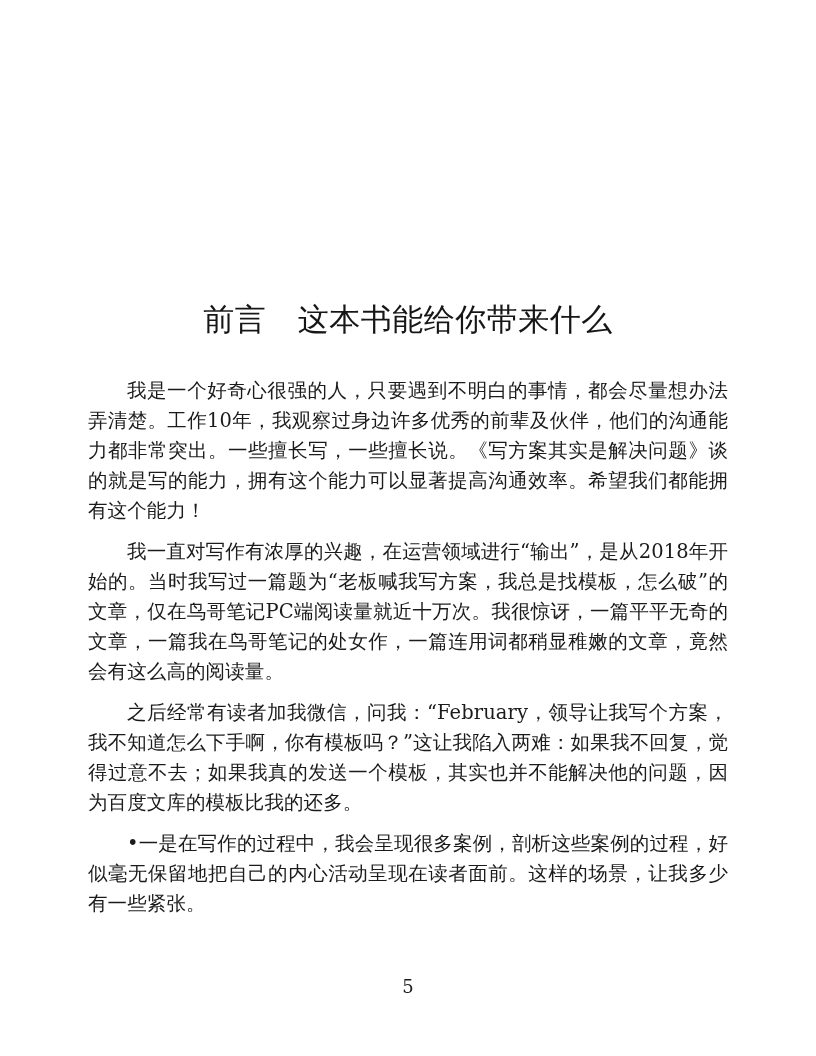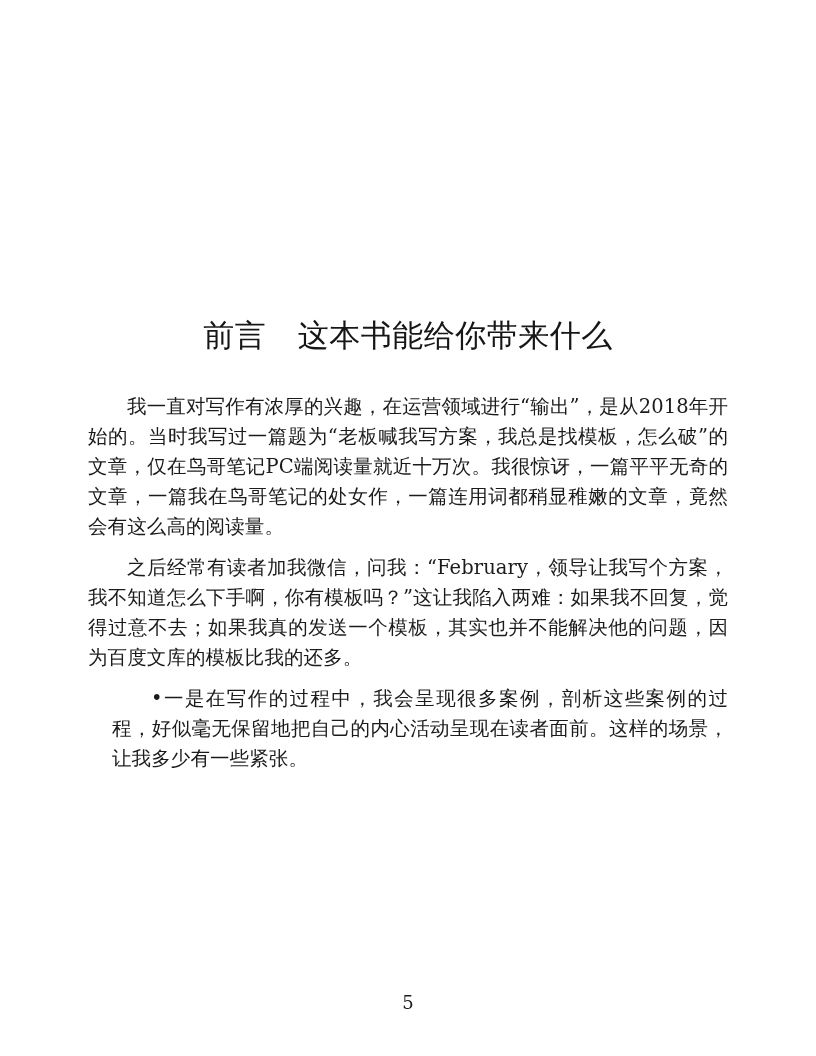--- a/index.html
+++ b/index.html
@@ -13,21 +13,21 @@
     height: 1056px;
     position: relative;
     overflow: hidden;
     font-family: "DejaVu Serif", "Liberation Serif", serif;
     color: #1a1a1a;
     -webkit-font-smoothing: antialiased;
   }
 
   .page {
     position: absolute;
-    top: 16px;
+    top: 0;
     left: 0;
     width: 816px;
     height: 932px;
     background: #ffffff;
   }
 
   
   .chapter-title {
     position: absolute;
     top: 276px;
@@ -65,21 +65,20 @@
     overflow-wrap: break-word;
     hyphens: none;
   }
 
   .para:last-child {
     margin-bottom: 0;
   }
 
   .para-bullet {
     text-indent: 2em;
-    margin-left: 24px;
   }
 
   
   .folio {
     position: absolute;
     top: 975px;
     left: 0;
     width: 816px;
     text-align: center;
     font-family: "DejaVu Serif", "Liberation Serif", serif;
@@ -89,20 +88,21 @@
   }
 </style>
 </head>
 <body>
 
 <div class="page">
 
   <h1 class="chapter-title">前言　这本书能给你带来什么</h1>
 
   <div class="body-block">
+    <p class="para">我是一个好奇心很强的人，只要遇到不明白的事情，都会尽量想办法弄清楚。工作10年，我观察过身边许多优秀的前辈及伙伴，他们的沟通能力都非常突出。一些擅长写，一些擅长说。《写方案其实是解决问题》谈的就是写的能力，拥有这个能力可以显著提高沟通效率。希望我们都能拥有这个能力！</p>
     <p class="para">我一直对写作有浓厚的兴趣，在运营领域进行“输出”，是从2018年开始的。当时我写过一篇题为“老板喊我写方案，我总是找模板，怎么破”的文章，仅在鸟哥笔记PC端阅读量就近十万次。我很惊讶，一篇平平无奇的文章，一篇我在鸟哥笔记的处女作，一篇连用词都稍显稚嫩的文章，竟然会有这么高的阅读量。</p>
     <p class="para">之后经常有读者加我微信，问我：“February，领导让我写个方案，我不知道怎么下手啊，你有模板吗？”这让我陷入两难：如果我不回复，觉得过意不去；如果我真的发送一个模板，其实也并不能解决他的问题，因为百度文库的模板比我的还多。</p>
     <p class="para para-bullet">•一是在写作的过程中，我会呈现很多案例，剖析这些案例的过程，好似毫无保留地把自己的内心活动呈现在读者面前。这样的场景，让我多少有一些紧张。</p>
   </div>
 
   <div class="folio">5</div>
 
 </div>
 
 </body></html>

